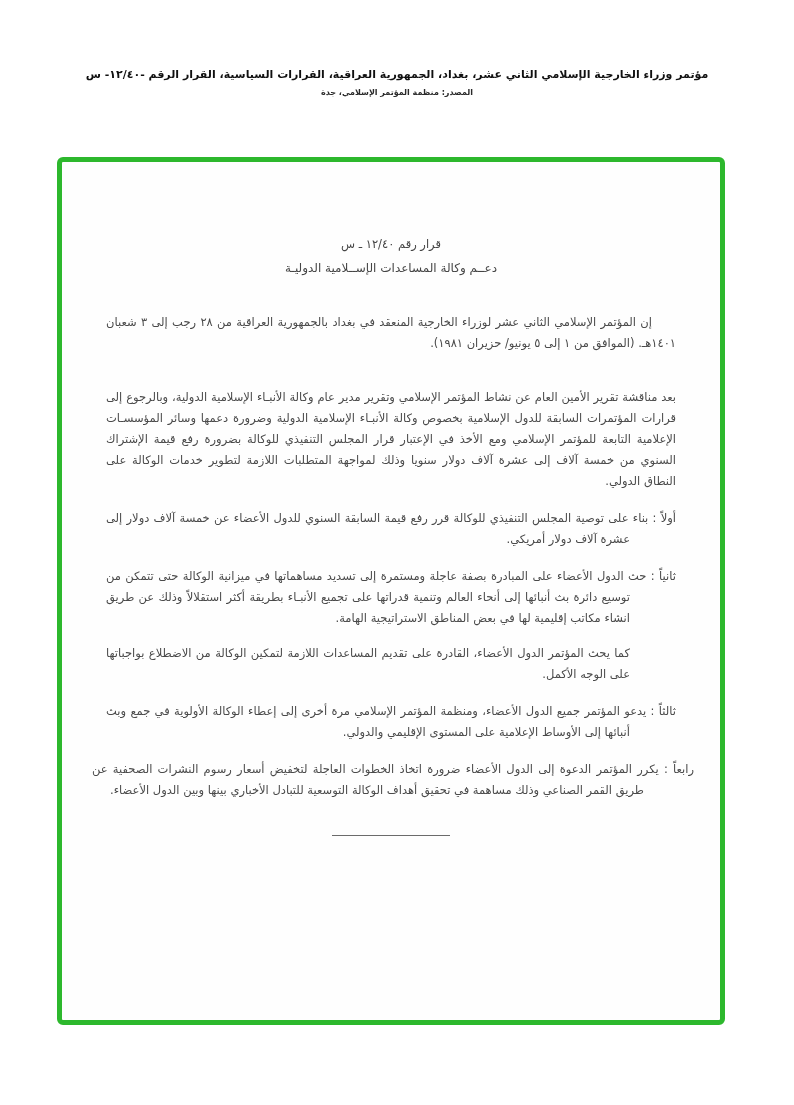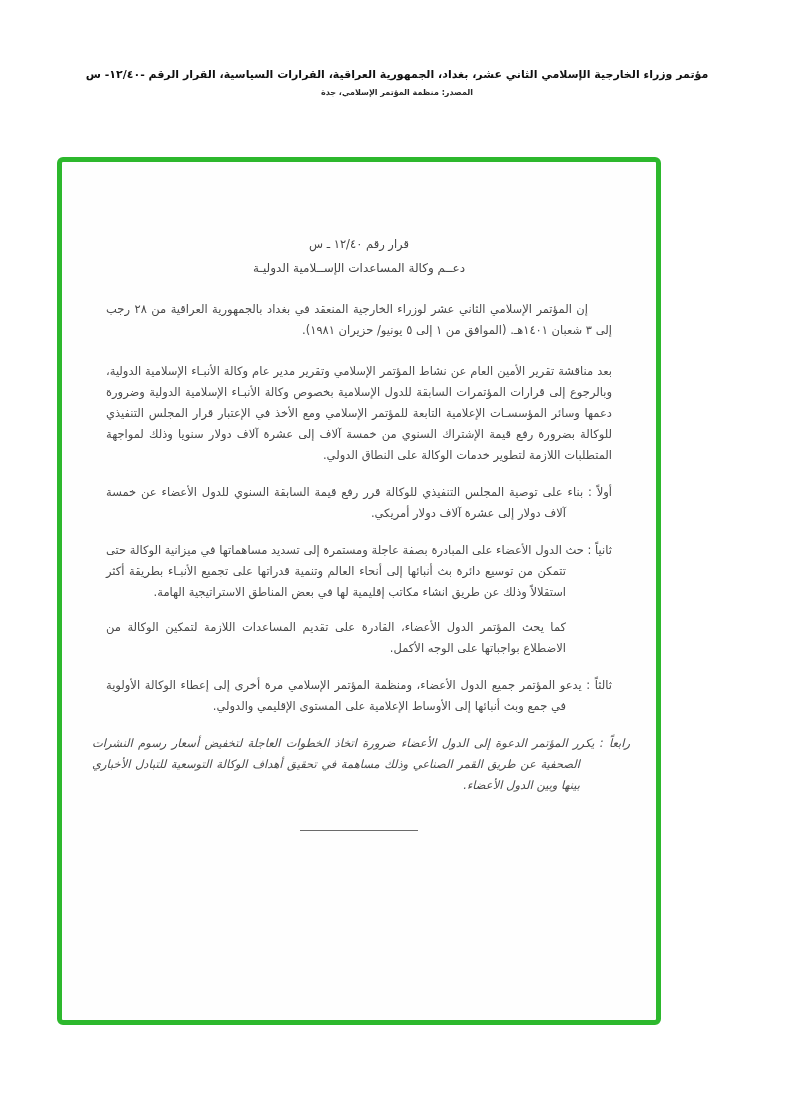--- a/index.html
+++ b/index.html
@@ -30,41 +30,41 @@
     margin-top: 7px;
     font-size: 8px;
     font-weight: bold;
     color: #2a2a2a;
   }
 
   
   .scan-frame {
     position: absolute;
     top: 157px; left: 57px;
-    width: 604px; height: 868px;
+    width: 668px; height: 868px;
     border: 5px solid #2db82d;
     border-radius: 6px;
     background: #fefefe;
   }
   .scan-content {
     position: relative;
     direction: rtl;
     padding: 72px 44px 0 44px;
     color: #4a4a4a;
     font-size: 11.5px;
     line-height: 21px;
     text-align: justify;
   }
 
   .doc-title { text-align: center; color: #454545; }
   .doc-title .t1 { font-size: 11.5px; letter-spacing: 1px; }
   .doc-title .t2 { font-size: 11.5px; margin-top: 2px; }
   .doc-title .t3 { font-size: 12px; margin-top: 3px; letter-spacing: 0.5px; }
 
-  .para { margin-top: 20px; }
+  .para { margin-top: 33px; }
   .para.first { text-indent: 24px; }
 
   .decision-heading {
     text-align: center;
     margin-top: 22px;
     font-size: 12.5px;
     letter-spacing: 2px;
     color: #3f3f3f;
   }
 
@@ -77,21 +77,20 @@
   .item .text { }
   .sub-para {
     margin-top: 14px;
     padding-right: 46px;
   }
   .item.wide {
     margin-right: -18px;
     margin-left: -14px;
     padding-right: 50px;
     text-indent: -50px;
-    font-style: italic;
   }
 
   .end-rule {
     width: 118px;
     border-top: 1.5px solid #6b6b6b;
     margin: 34px auto 0 auto;
   }
 </style>
 </head>
 <body>

